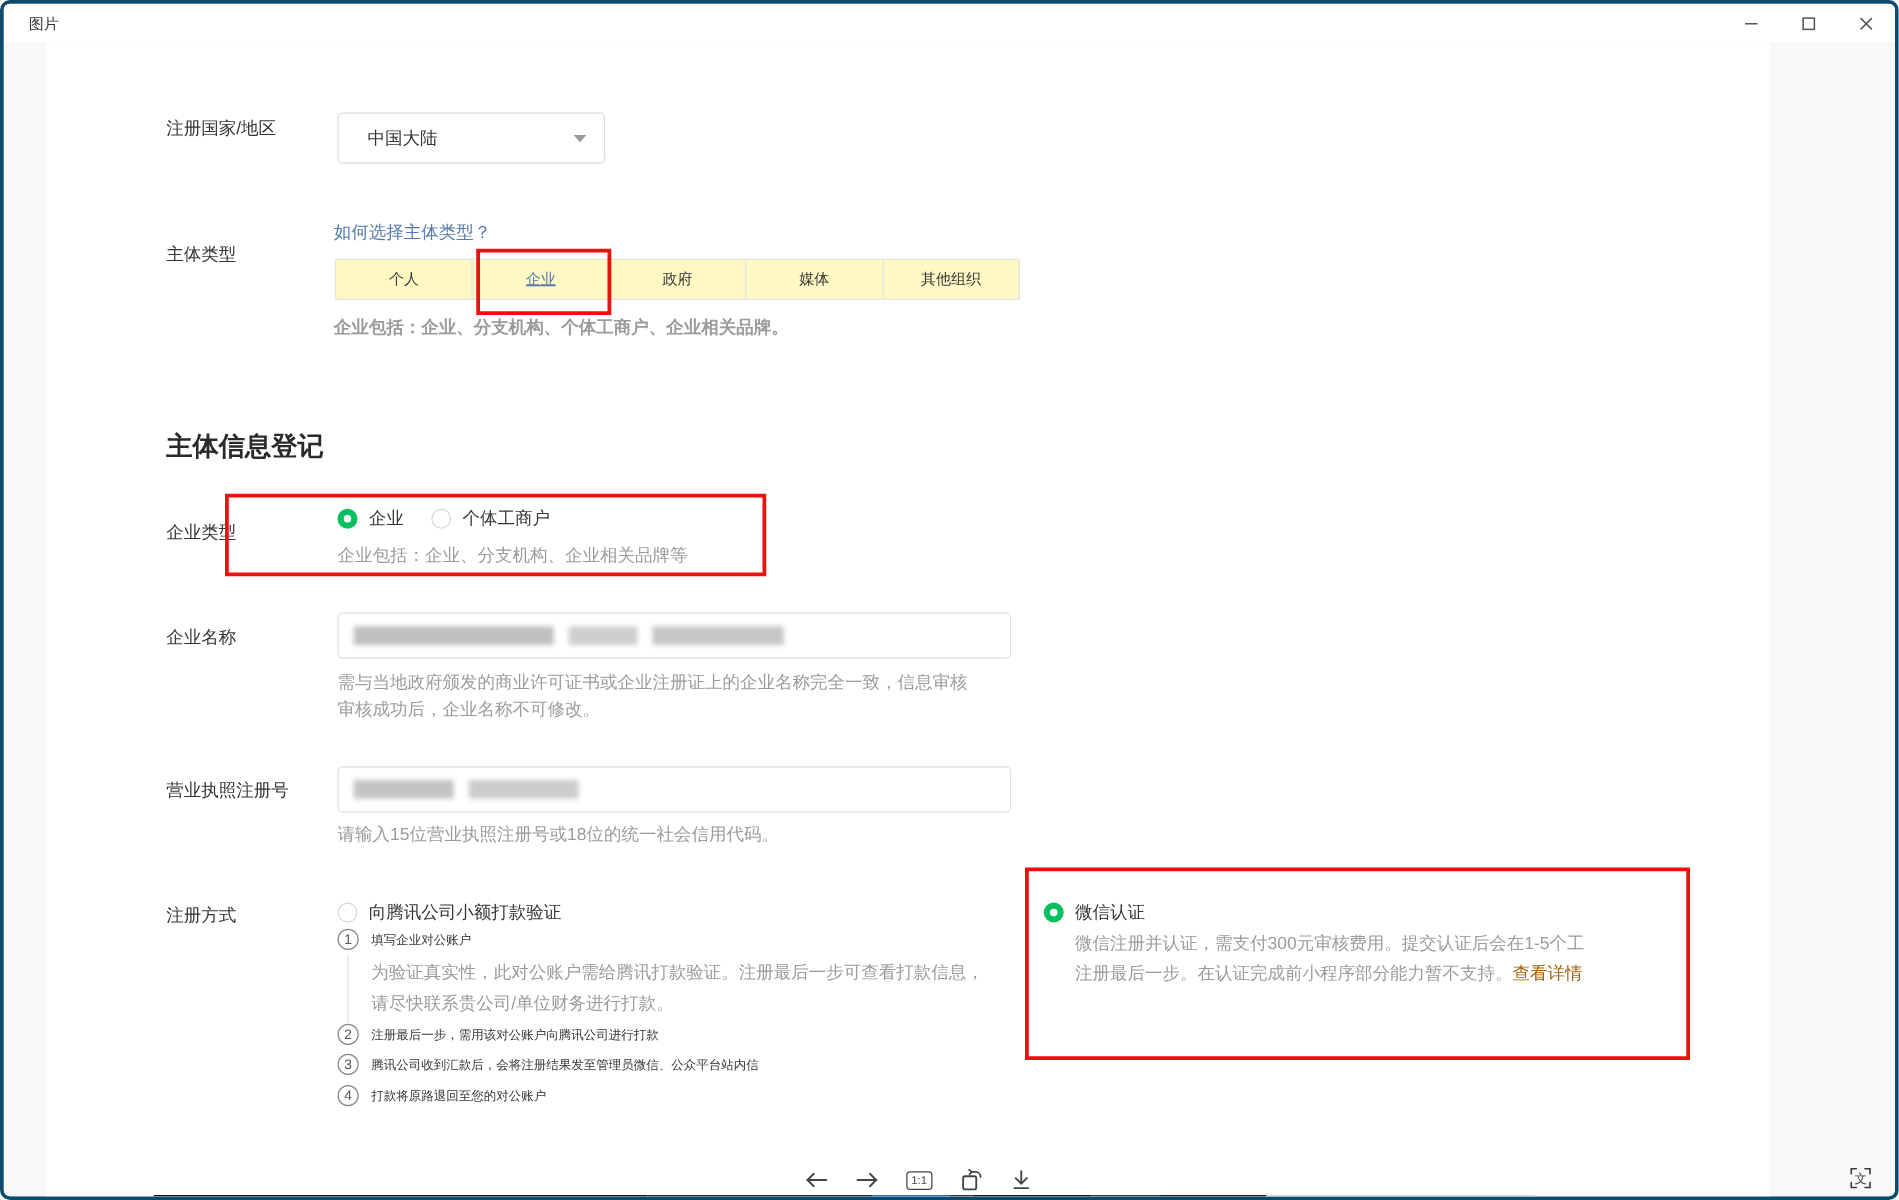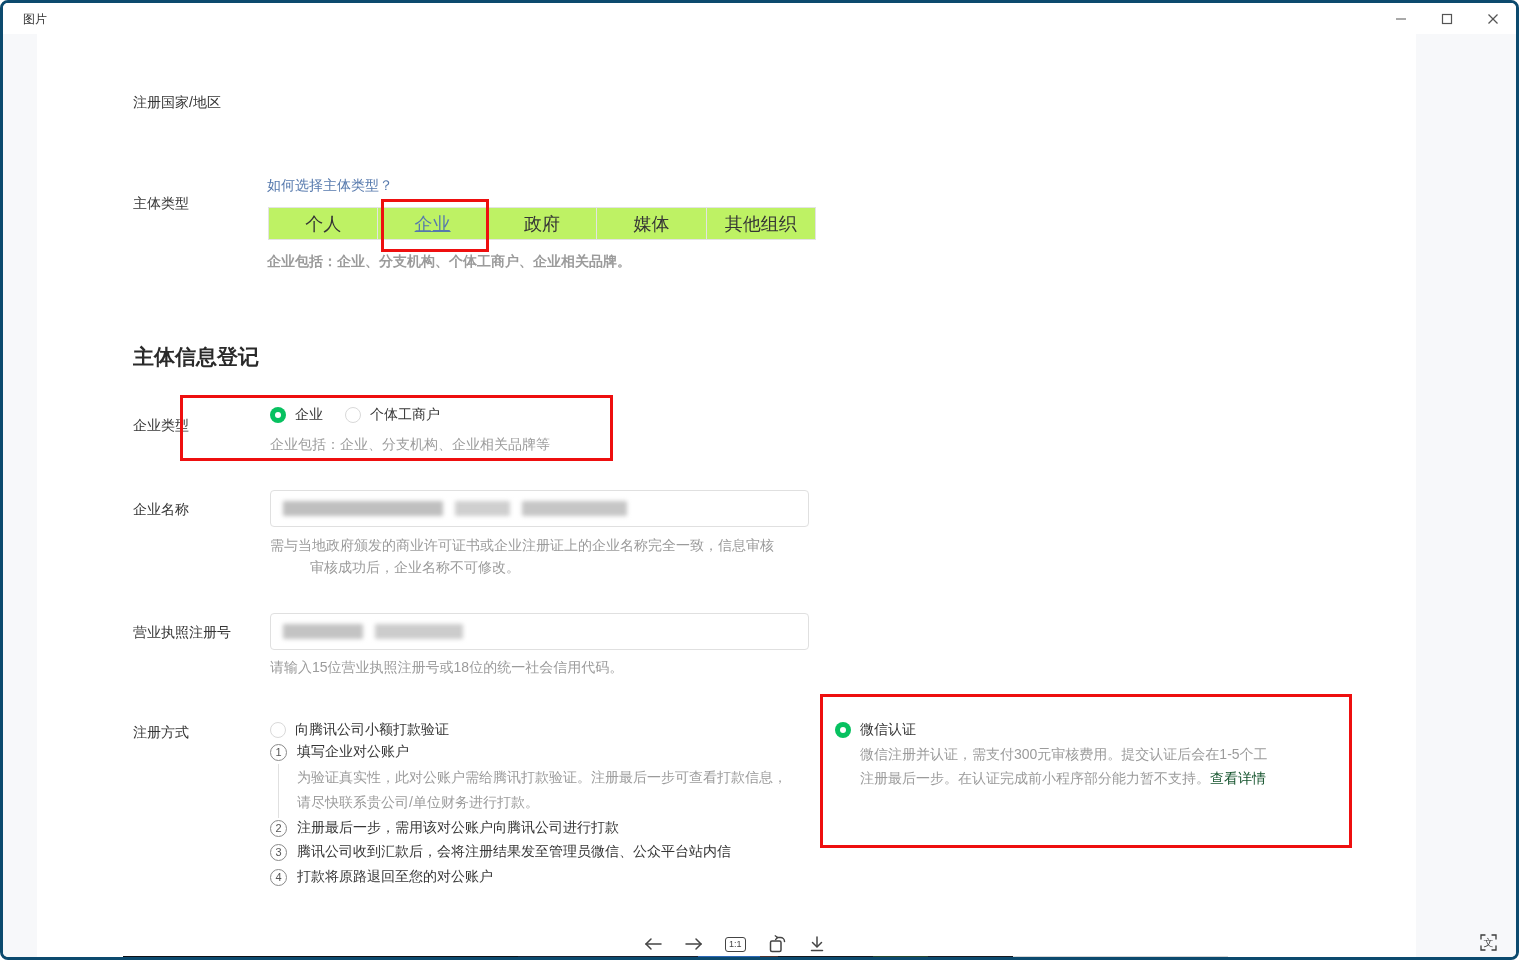--- a/index.html
+++ b/index.html
@@ -21,21 +21,21 @@
   .note { font-size:14px; color:#9b9b9b; white-space:nowrap; }
   .link { font-size:14px; color:#5679ad; cursor:pointer; white-space:nowrap; }
 
   
   .dropdown { left:233px; top:56px; width:214px; height:41px; border:1px solid #dcdcdc; border-radius:4px; background:#fff; display:flex; align-items:center; padding:0 14px 0 23px; cursor:pointer; }
   .dropdown .val { font-size:14px; color:#353535; flex:1; }
   .caret { width:0; height:0; border-left:5px solid transparent; border-right:5px solid transparent; border-top:6px solid #9a9a9a; }
 
   
   .tabs { left:231px; top:173px; width:548px; height:33px; display:flex; }
-  .tab { flex:1; border:1px solid #e3e3e3; margin-left:-1px; display:flex; align-items:center; justify-content:center; font-size:18px; color:#353535; background:#bef264; cursor:pointer; }
+  .tab { flex:1; border:1px solid #e3e3e3; margin-left:-1px; display:flex; align-items:center; justify-content:center; font-size:12px; color:#353535; background:#fef9c3; cursor:pointer; }
   .tab:first-child { margin-left:0; }
   .tab.active { color:#5679ad; text-decoration:underline; }
 
   
   .radio-row { display:flex; align-items:center; }
   .radio { width:16px; height:16px; border-radius:50%; flex:none; }
   .radio.sel { background:#07c160; display:flex; align-items:center; justify-content:center; }
   .radio.sel .dot { width:6px; height:6px; border-radius:50%; background:#fff; }
   .radio.unsel { border:1px solid #d9d9d9; background:#fff; }
   .radio-label { font-size:14px; color:#353535; margin-left:9px; white-space:nowrap; }
@@ -43,21 +43,21 @@
   
   .section-title { font-size:21px; font-weight:600; color:#2a2a2a; }
 
   
   .text-input { width:539px; height:37px; border:1px solid #e0e0e0; border-radius:4px; background:#fff; display:flex; align-items:center; padding:0 12px; }
   .redact { display:flex; gap:12px; filter:blur(2px); }
   .redact span { height:15px; border-radius:1px; }
 
   
   .step-circle { width:17px; height:17px; border:1px solid #8a8a8a; border-radius:50%; font-size:11px; color:#555; display:flex; align-items:center; justify-content:center; flex:none; }
-  .step-title { font-size:14px; color:#353535; margin-left:10px; white-space:nowrap; }
+  .step-title { font-size:10px; color:#353535; margin-left:10px; white-space:nowrap; }
   .connector { width:1px; background:#e0e0e0; }
 
   
   .red-box { border:3px solid #ee0f0f; pointer-events:none; z-index:6; }
 
   
   .vtoolbar { left:638px; top:898px; display:flex; align-items:center; gap:17px; z-index:8; }
   .tool-btn { background:transparent; border:none; cursor:pointer; display:flex; align-items:center; padding:2px; }
   .one2one { border:1.5px solid #444; border-radius:3px; font-size:9px; color:#444; padding:2px 3px; line-height:1; }
   .ocr-btn { left:1476px; top:899px; background:transparent; border:none; cursor:pointer; }
@@ -95,20 +95,24 @@
           </svg>
       </button>
     </div>
   </div>
 
   <div class="viewer">
 
     <div class="image-panel">
 
       <div class="abs row-label" style="left:96px; top:60px;">注册国家/地区</div>
+      <div class="abs dropdown">
+        <span class="val">中国大陆</span>
+        <span class="caret"></span>
+      </div>
 
       <div class="abs row-label" style="left:96px; top:143px;margin-top:18px;">主体类型</div>
       <div class="abs link" style="left:230px; top:143px;">如何选择主体类型？</div>
 
       <div class="abs tabs">
         <div class="tab">个人</div>
         <div class="tab active">企业</div>
         <div class="tab">政府</div>
         <div class="tab">媒体</div>
         <div class="tab">其他组织</div>
@@ -132,21 +136,21 @@
 
       <div class="abs row-label" style="left:96px; top:467px;">企业名称</div>
       <div class="abs text-input" style="left:233px; top:456px;">
         <div class="redact">
           <span style="width:160px; background:#bfbfbf;"></span>
           <span style="width:55px;  background:#cfcfcf;"></span>
           <span style="width:105px; background:#c6c6c6;"></span>
         </div>
       </div>
       <div class="abs note" style="left:233px; top:503px;">需与当地政府颁发的商业许可证书或企业注册证上的企业名称完全一致，信息审核</div>
-      <div class="abs note" style="left:233px; top:525px;margin-left:40px;">审核成功后，企业名称不可修改。</div>
+      <div class="abs note" style="left:233px; top:525px;">审核成功后，企业名称不可修改。</div>
 
       <div class="abs row-label" style="left:96px; top:590px;">营业执照注册号</div>
       <div class="abs text-input" style="left:233px; top:579px;">
         <div class="redact">
           <span style="width:80px; background:#c3c3c3;"></span>
           <span style="width:88px; background:#cccccc;"></span>
         </div>
       </div>
       <div class="abs note" style="left:233px; top:625px;text-align:center;">请输入15位营业执照注册号或18位的统一社会信用代码。</div>
 
@@ -179,21 +183,21 @@
       </div>
 
       <div class="abs radio-row" style="left:798px; top:687px;">
         <span class="radio sel">
             <span class="dot"></span>
           </span>
         <span class="radio-label">微信认证</span>
       </div>
       <div class="abs note" style="left:823px; top:712px;">微信注册并认证，需支付300元审核费用。提交认证后会在1-5个工</div>
       <div class="abs note" style="left:823px; top:736px;">
-        <span>注册最后一步。在认证完成前小程序部分能力暂不支持。</span><span class="link" style="color:#14532d;">查看详情</span>
+        <span>注册最后一步。在认证完成前小程序部分能力暂不支持。</span><span class="link" style="color:#a16207;">查看详情</span>
       </div>
 
       <div class="abs red-box" style="left:344px; top:165px; width:108px; height:53px;"></div>
       <div class="abs red-box" style="left:143px; top:361px; width:433px; height:66px;"></div>
       <div class="abs red-box" style="left:783px; top:660px; width:532px; height:154px;"></div>
 
       <div class="abs sliver">
         <span class="s1"></span>
           <span class="s2"></span>
           <span class="s3"></span>

